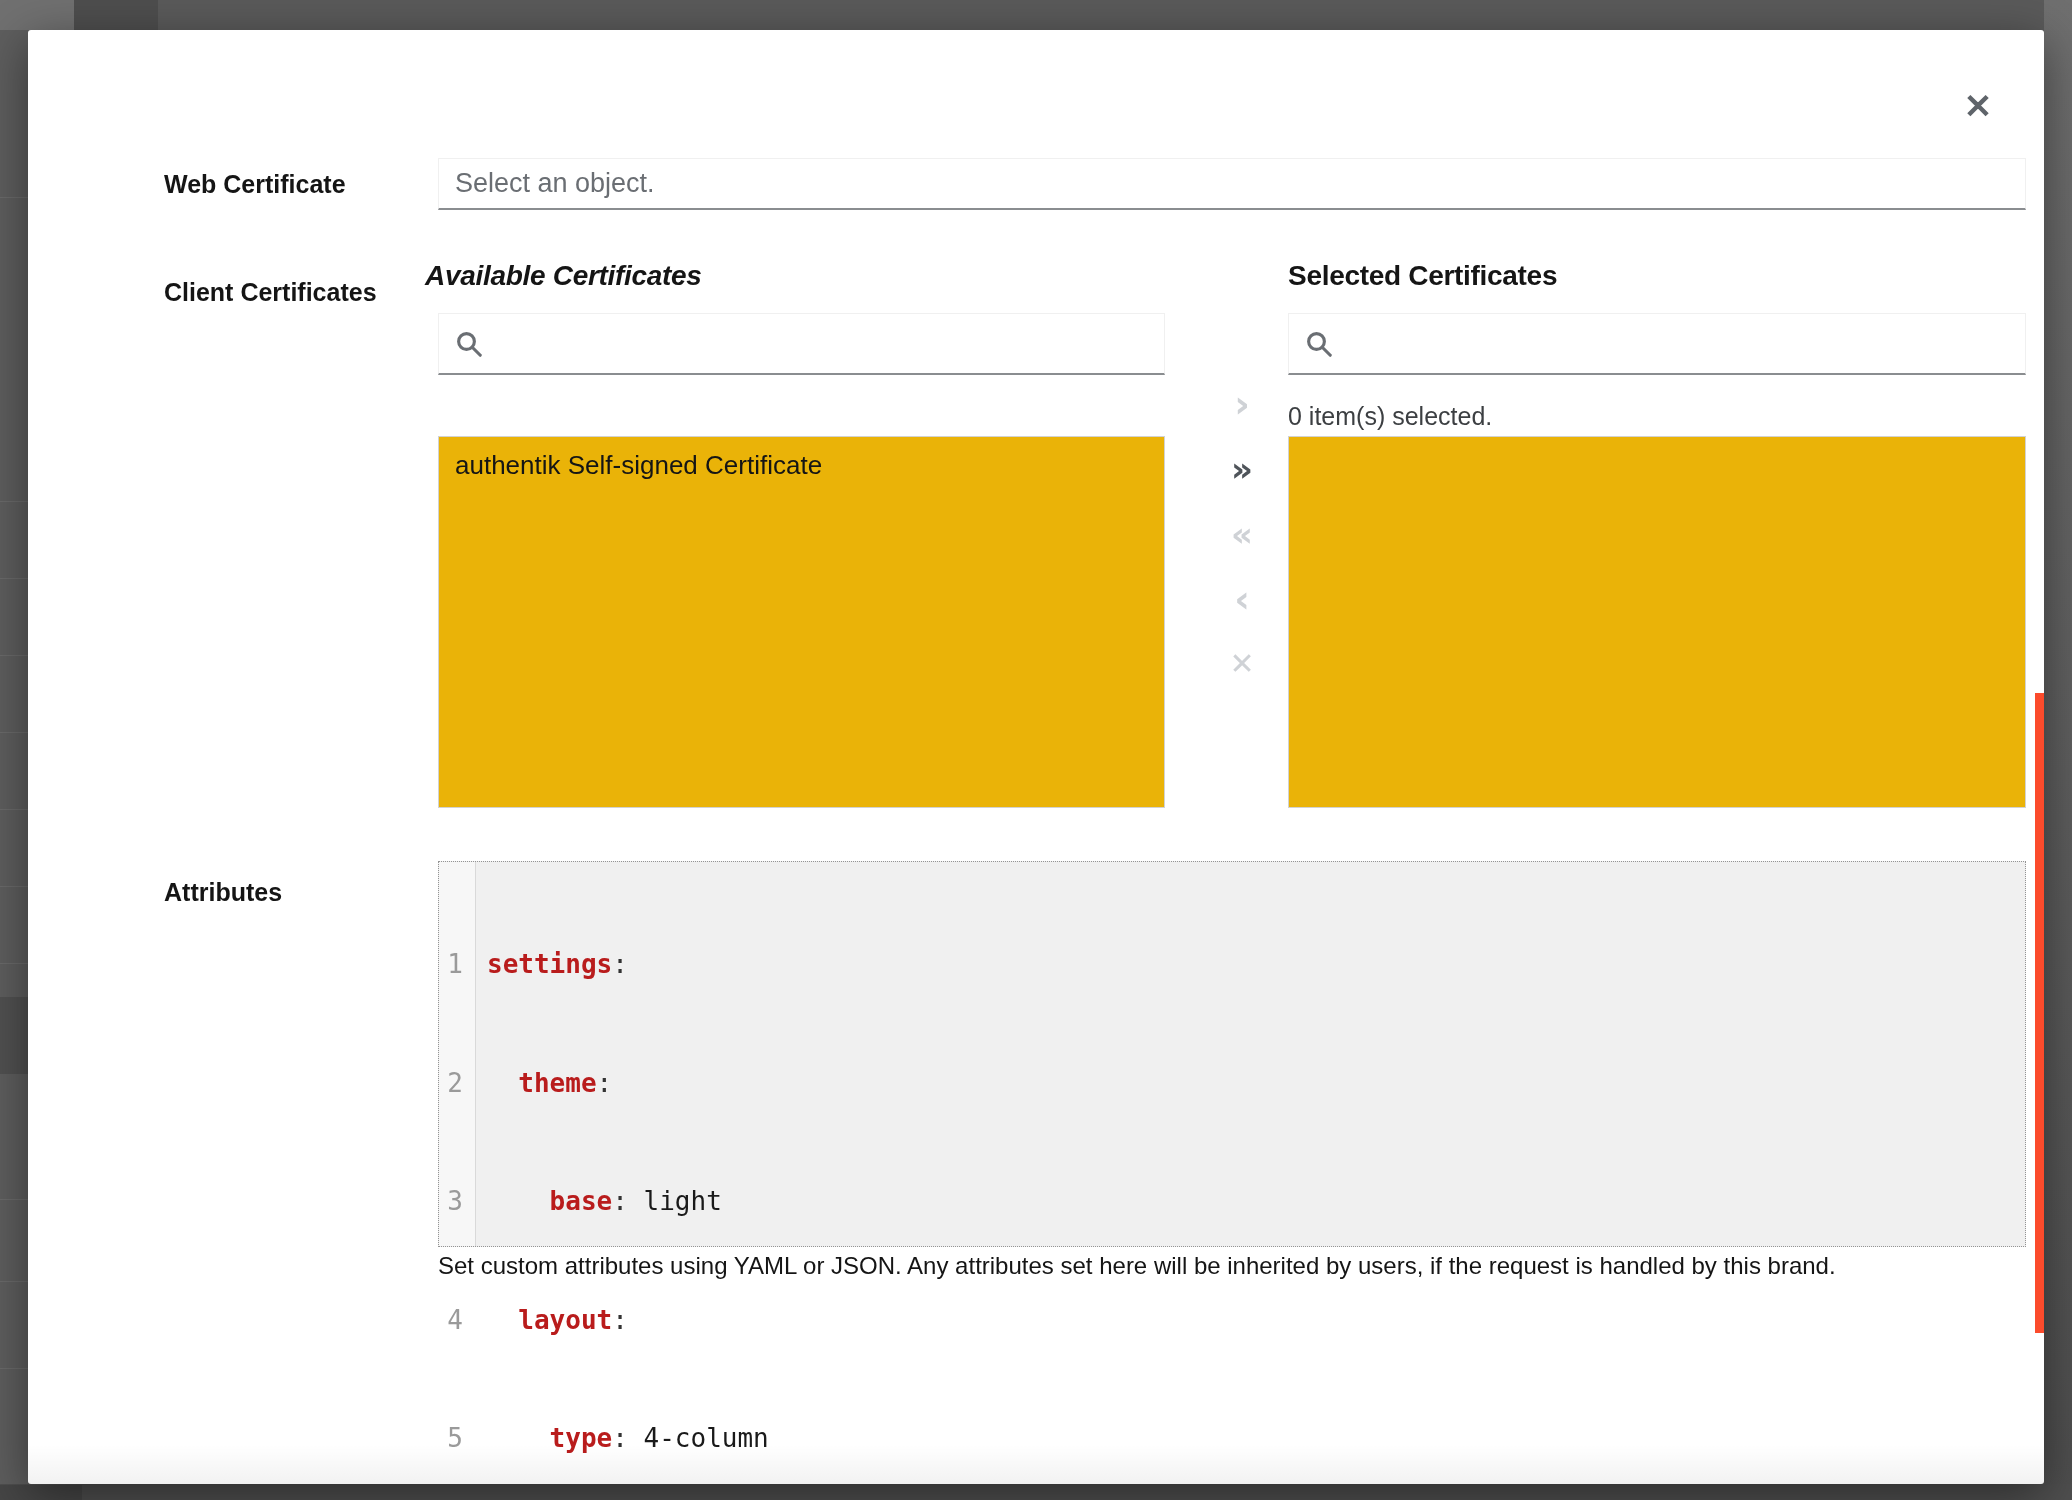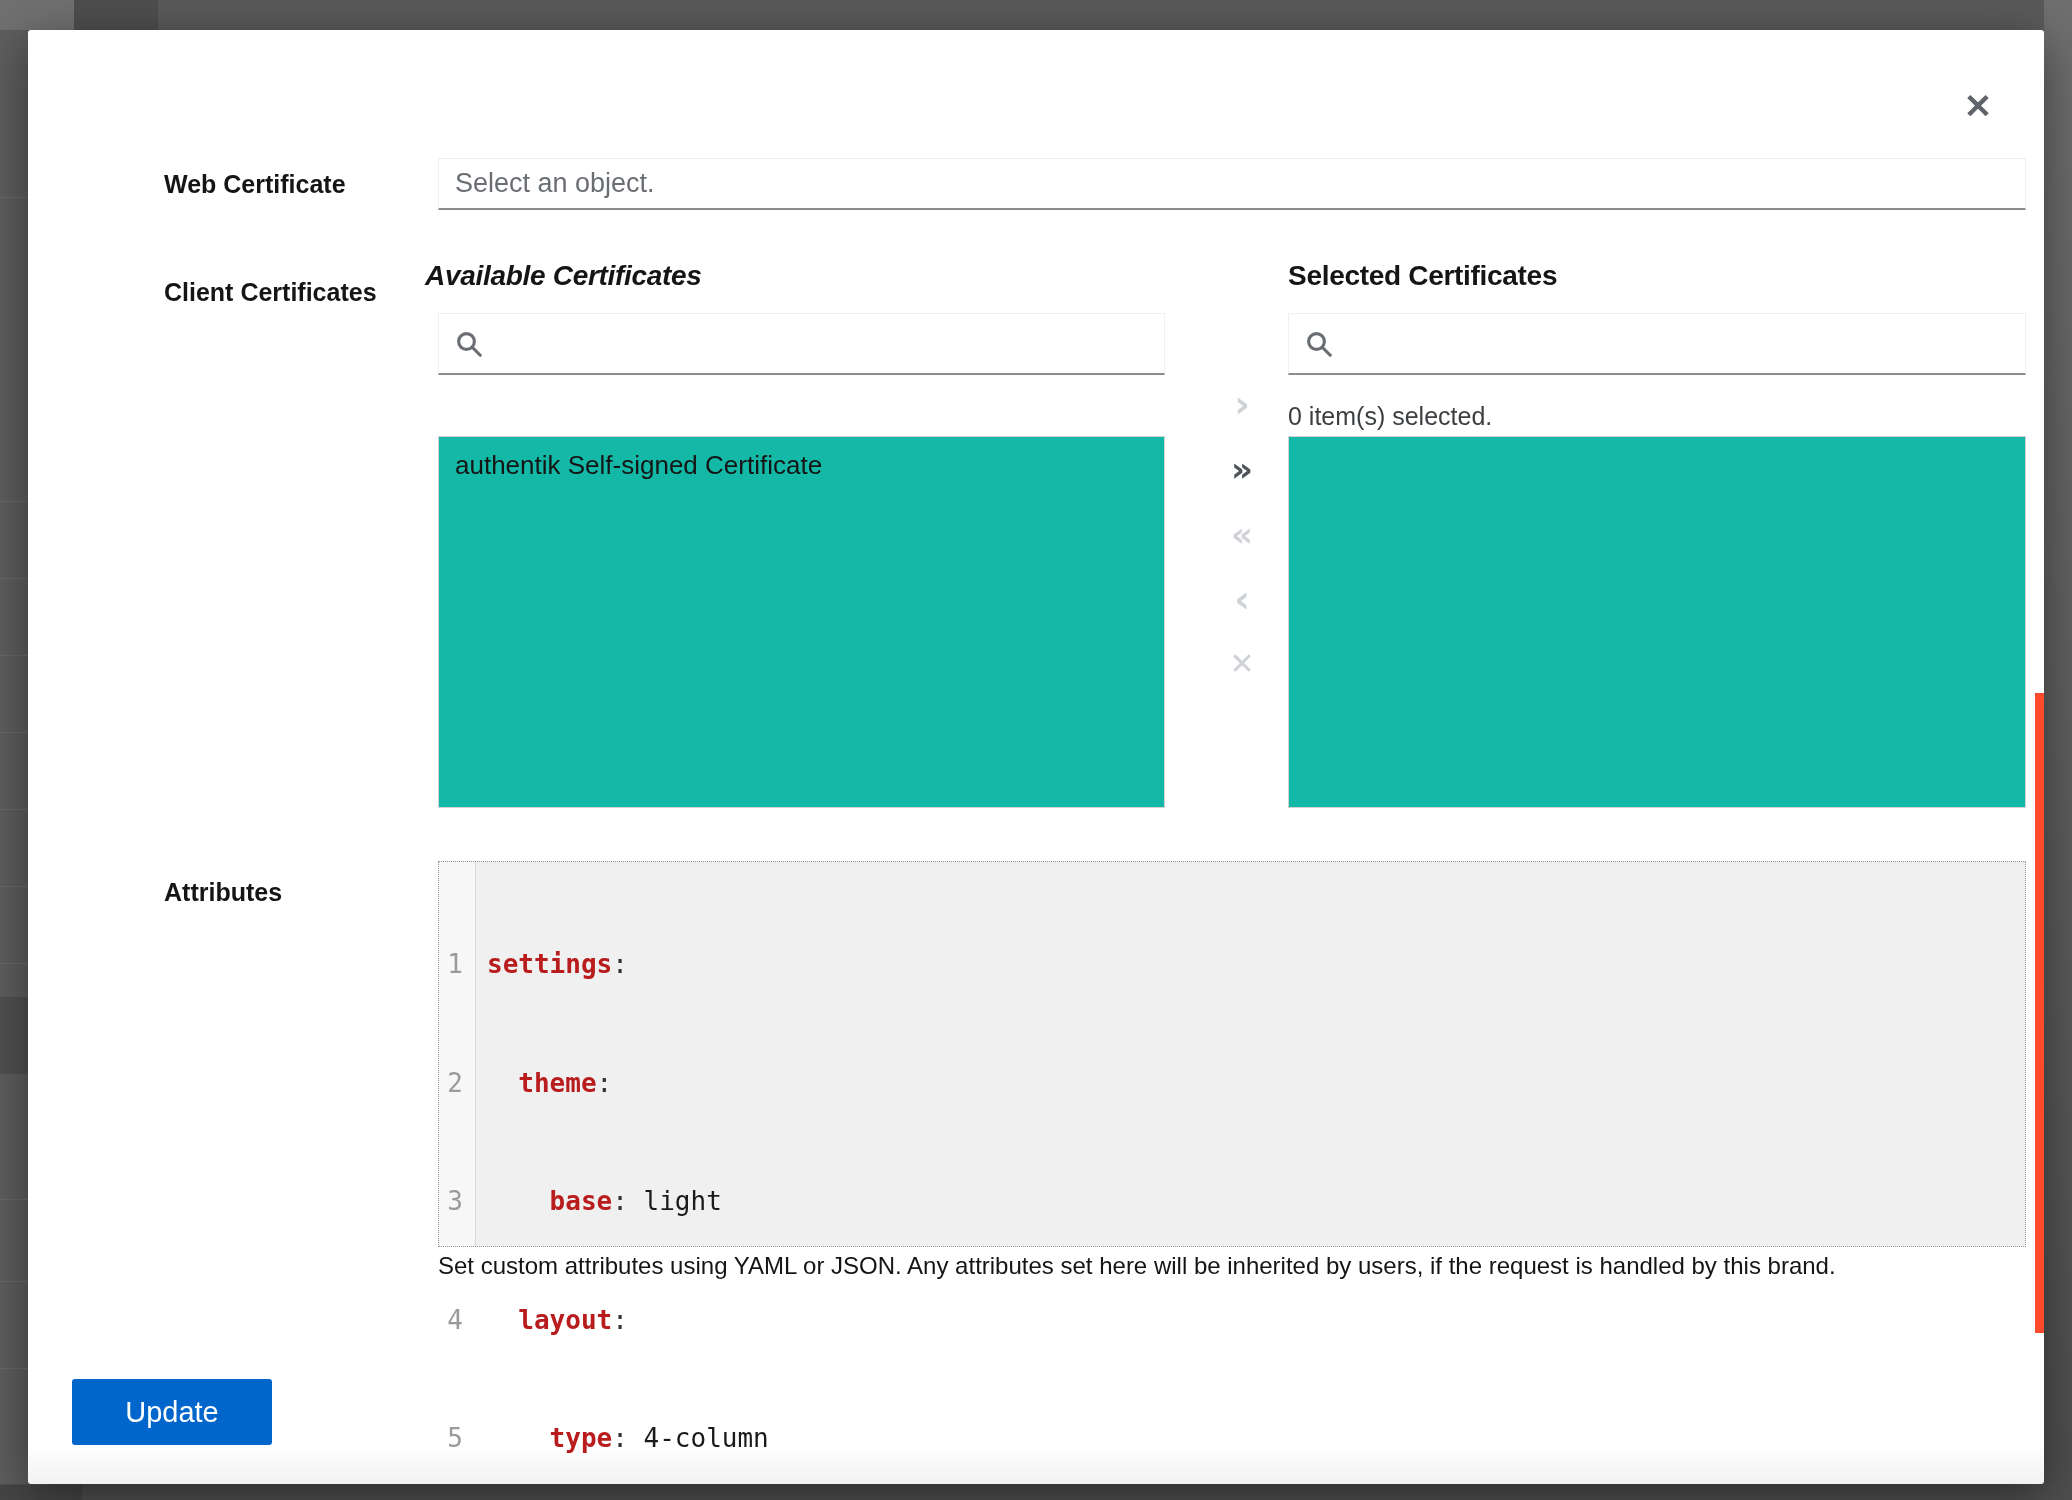--- a/index.html
+++ b/index.html
@@ -27,21 +27,21 @@
             padding:0 16px;outline:none;}
   .pf-input::placeholder{color:#6a6e73;opacity:1;}
   #web-cert-input{left:410px;top:128px;width:1588px;height:52px;}
   .search-box{top:283px;height:62px;padding-left:58px;}
   #avail-search{left:410px;width:727px;}
   #sel-search{left:1260px;width:738px;}
   .search-icon{top:299px;width:30px;height:30px;pointer-events:none;}
 
   #sel-status{left:1260px;top:372px;font-size:25px;color:#3c3f42;}
 
-  .dual-list{top:406px;height:372px;box-sizing:border-box;border:1px solid #d2d2d2;background:#14b8a6;}
+  .dual-list{top:406px;height:372px;box-sizing:border-box;border:1px solid #d2d2d2;background:#eab308;}
   #avail-list{left:410px;width:727px;}
   #sel-list{left:1260px;width:738px;}
   .list-item{padding:13px 16px;font-size:26px;color:#151515;cursor:pointer;}
 
   
   #transfer{left:1152px;top:350px;width:124px;display:flex;flex-direction:column;align-items:center;}
   .xfer-btn{width:64px;height:48px;margin-bottom:17px;border:none;background:transparent;cursor:pointer;
             font-size:34px;font-weight:700;line-height:44px;color:#4f545a;padding:0;
             font-family:"DejaVu Sans",sans-serif;}
   .xfer-btn.muted{color:#cfd2d6;}
@@ -149,16 +149,15 @@
       
       
       
     </div>
   </div>
 
   <div id="attr-help" class="abs">Set custom attributes using YAML or JSON. Any attributes set here will be inherited by users, if the request is handled by this brand.</div>
 
   <div id="footer-fade" class="abs"></div>
 
-  <button id="update-btn" class="abs btn" style="background: rgb(0, 102, 204);">Update</button>
 
   <div id="scroll-thumb" class="abs" style="background: rgb(251, 75, 44);"></div>
 </div>
 
 </body></html>

